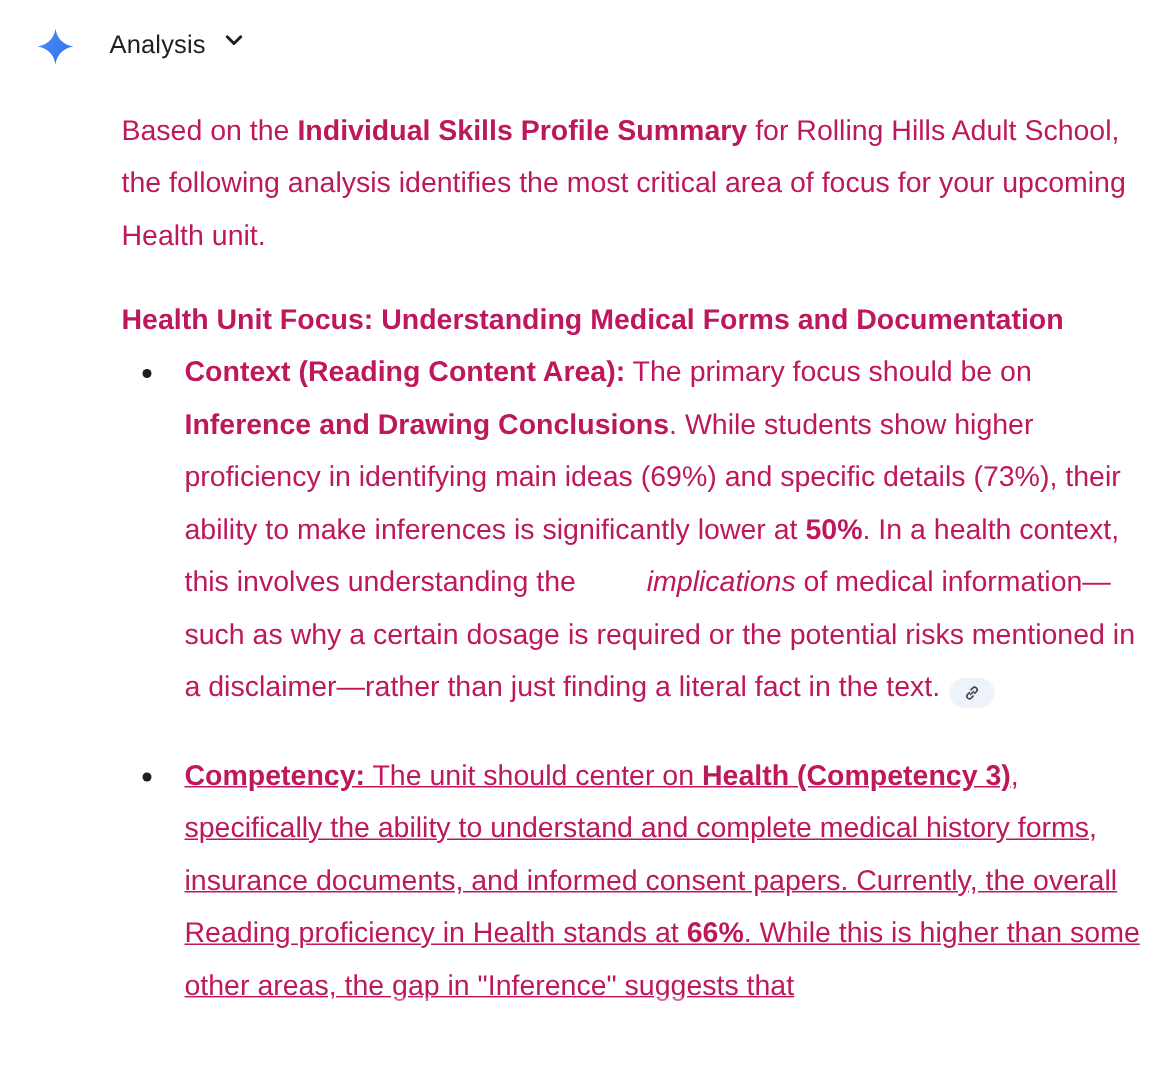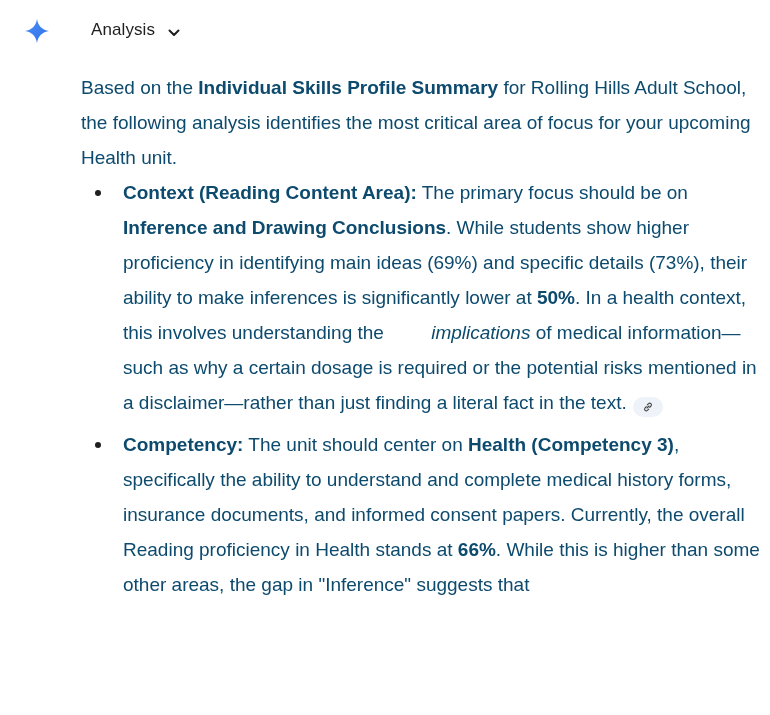--- a/index.html
+++ b/index.html
@@ -29,43 +29,42 @@
       left: 25px;
       top: 19px;
       width: 24px;
       height: 24px;
     }
     .title-btn {
       position: absolute;
       left: 73px;
       top: 20px;
       display: flex;
-      align-items: flex-end;
+      align-items: flex-start;
       gap: 8px;
       cursor: pointer;
-      margin-left: 18px;
     }
     .title-label {
       font-size: 17px;
       color: #1f1f1f;
       letter-spacing: 0.1px;
     }
     .chevron {
       width: 14px;
       height: 14px;
       margin-left: 4px;
     }
     .content {
       position: absolute;
       left: 81px;
       top: 70px;
       width: 689px;
       font-size: 19px;
       line-height: 35px;
-      color: #0c4a6e;
+      color: #be185d;
     }
     .content p {
       margin: 0;
     }
     .intro {
       width: 689px;
     }
     .section-heading {
       margin-top: 21px !important;
       font-weight: bold;
@@ -76,21 +75,22 @@
       list-style: none;
       margin: 0;
       padding: 0;
     }
     ul.bullets li {
       position: relative;
       padding-left: 42px;
       width: 648px;
     }
     ul.bullets li + li {
-      margin-top: 7px;
+      margin-top: 24px;
+      text-decoration: underline;
     }
     .bullet-dot {
       position: absolute;
       left: 14px;
       top: 15px;
       width: 6px;
       height: 6px;
       border-radius: 50%;
       background: #1f1f1f;
     }
@@ -139,20 +139,21 @@
     <span class="title-label">Analysis</span>
     <svg class="chevron" viewBox="0 0 14 14">
       <path d="M2.5 4.5 L7 9 L11.5 4.5" fill="none" stroke="#1f1f1f" stroke-width="2" stroke-linecap="round" stroke-linejoin="round"></path>
     </svg>
   </div>
 </div>
 
 <div class="content">
   <p class="intro"><span>Based on the </span><b>Individual Skills Profile Summary</b><span> for Rolling Hills Adult School, the following analysis identifies the most critical area of focus for your upcoming Health unit.</span></p>
 
+  <p class="section-heading">Health Unit Focus: Understanding Medical Forms and Documentation</p>
 
   <ul class="bullets">
     <li>
       <span class="bullet-dot"></span>
       <b>Context (Reading Content Area):</b><span> The primary focus should be on </span><b>Inference and Drawing Conclusions</b><span>. While students show higher proficiency in identifying main ideas (69%) and specific details (73%), their ability to make inferences is significantly lower at </span><b>50%</b><span>. In a health context, this involves understanding the </span><i>implications</i><span> of medical information—such as why a certain dosage is required or the potential risks mentioned in a disclaimer—rather than just finding a literal fact in the text.</span><span class="source-chip">
           <svg viewBox="0 0 12 12">
             <path d="M5 7 L7 5" stroke="#444" stroke-width="1.1" stroke-linecap="round"></path>
             <path d="M4.3 5.7 L3 7 a1.7 1.7 0 0 0 2.4 2.4 L6.7 8.1" fill="none" stroke="#444" stroke-width="1.1" stroke-linecap="round"></path>
             <path d="M7.7 6.3 L9 5 a1.7 1.7 0 0 0 -2.4 -2.4 L5.3 3.9" fill="none" stroke="#444" stroke-width="1.1" stroke-linecap="round"></path>
           </svg>

